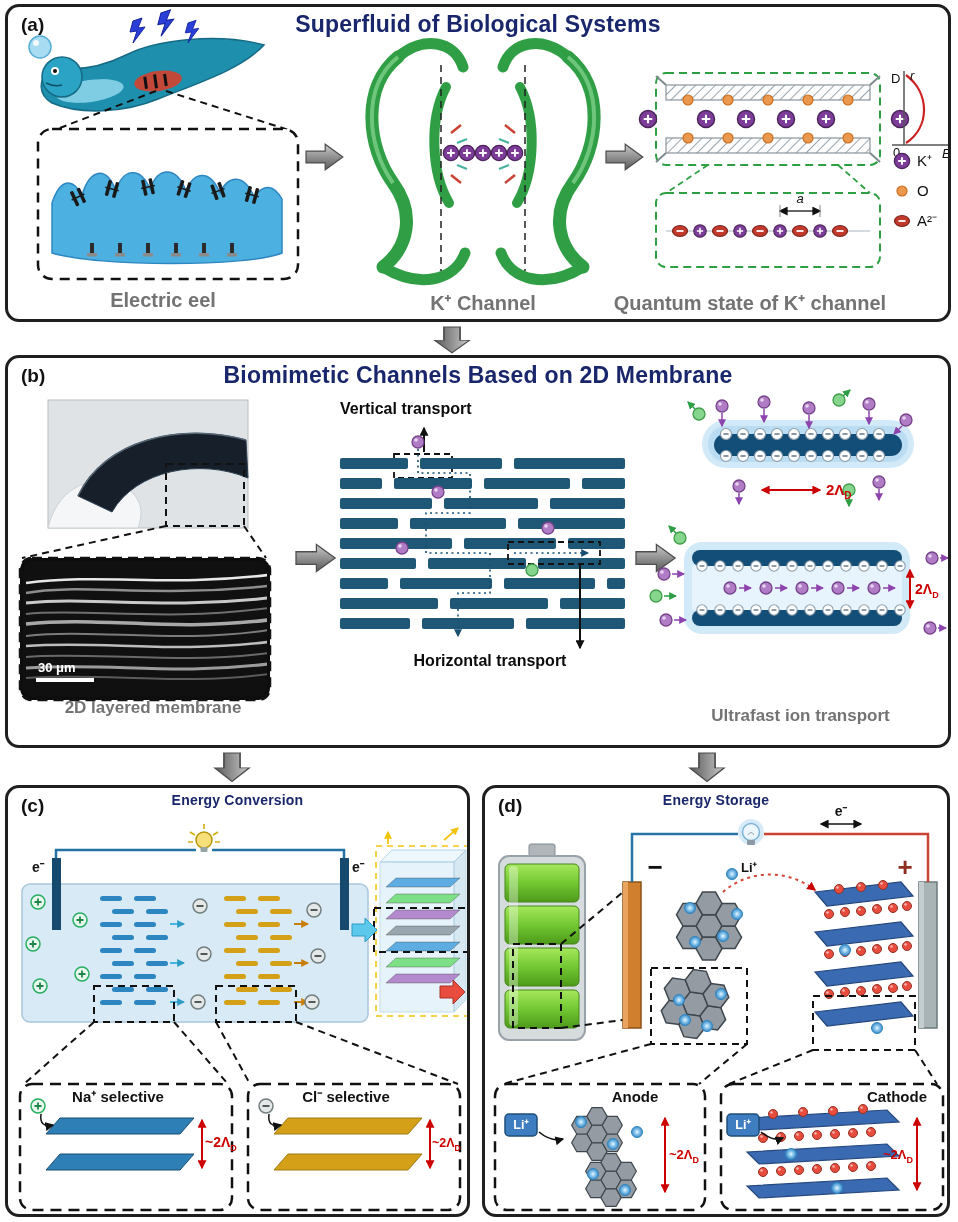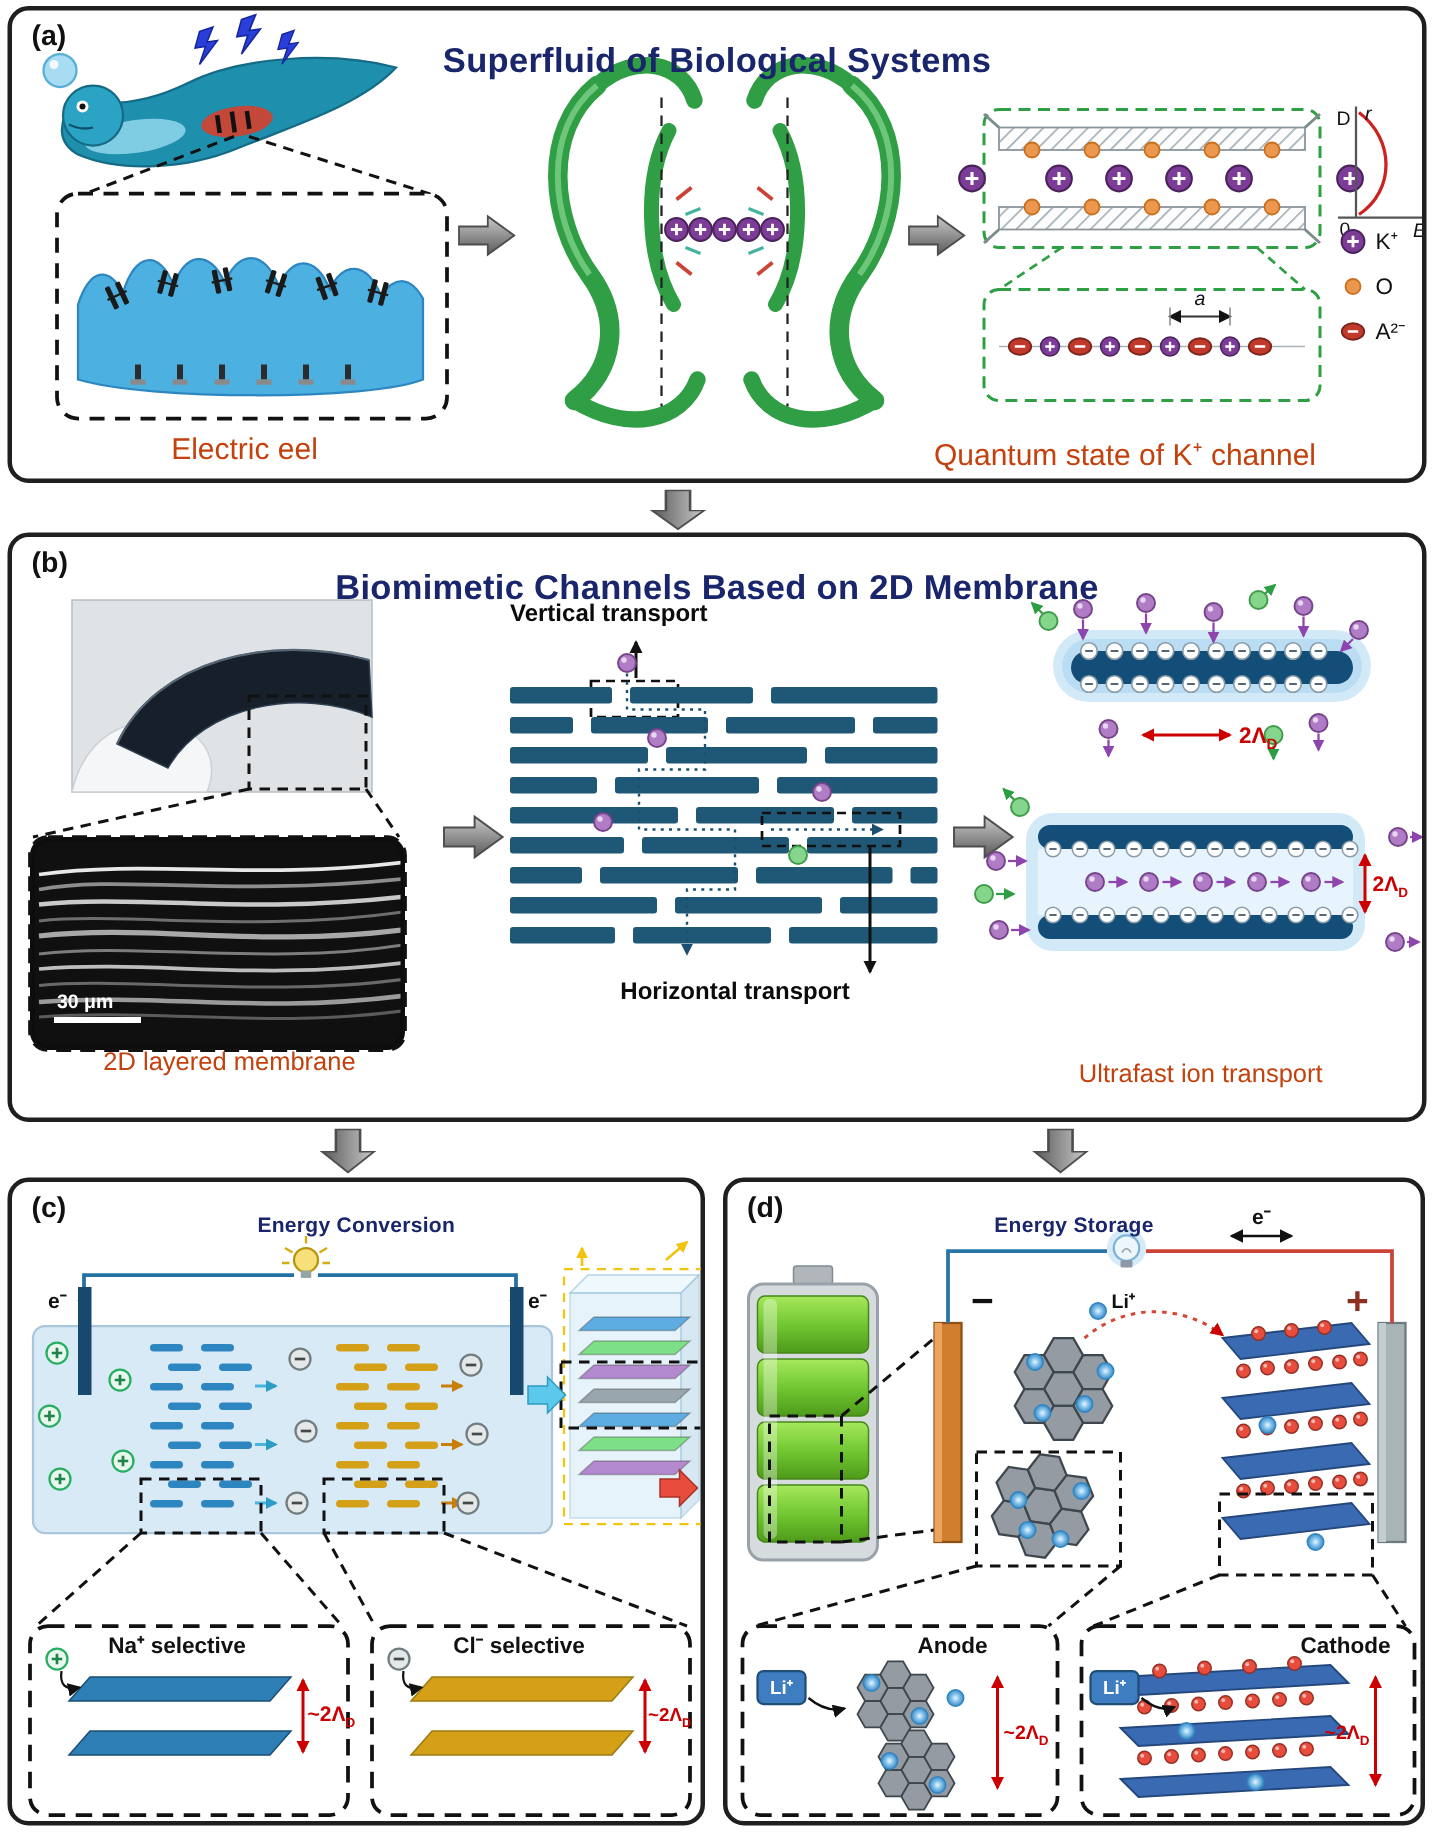--- a/index.html
+++ b/index.html
@@ -1,24 +1,24 @@
 <!DOCTYPE html>
 <html><head>
 <meta charset="utf-8">
 <style>
   html,body{margin:0;padding:0;background:#ffffff;}
   body{width:958px;height:1222px;position:relative;overflow:hidden;
        font-family:"Liberation Sans",sans-serif;color:#111;}
   .figure{position:absolute;inset:0;}
   .panel{position:absolute;border:3px solid #1f1f1f;border-radius:14px;background:#fff;box-sizing:border-box;}
   .panel-label{position:absolute;top:7px;left:13px;font-size:19px;font-weight:700;color:#111;}
-  .panel-title{position:absolute;top:20px;left:0;right:0;text-align:center;font-weight:700;
+  .panel-title{position:absolute;top:4px;left:0;right:0;text-align:center;font-weight:700;
                font-size:23px;color:#19266b;letter-spacing:.2px;}
   #panelC .panel-title,#panelD .panel-title{font-size:14px;}
-  .caption{position:absolute;text-align:center;font-weight:400;font-size:20px;color:#c2410c;}
+  .caption{position:absolute;text-align:center;font-weight:700;font-size:20px;color:#737373;}
   #panelB .caption{font-size:17px;}
   svg{display:block;}
   svg.art{position:absolute;left:0;top:0;pointer-events:none;}
   svg text{font-family:"Liberation Sans",sans-serif;}
   .overlay{position:absolute;left:0;top:0;pointer-events:none;}
 </style>
 </head>
 <body>
 
 <div class="figure">
@@ -267,20 +267,21 @@
             <use href="#kion" transform="translate(172,188) scale(0.7)"></use>
         <line x1="132" y1="168" x2="172" y2="168" stroke="#333" stroke-width="1.3" marker-start="url(#mBlk)" marker-end="url(#mBlk)"></line>
         <path d="M132,162 V174 M172,162 V174" stroke="#888" stroke-width="1"></path>
         <text x="152" y="160" font-size="13" font-style="italic" text-anchor="middle" fill="#111">a</text>
       </g>
     </g>
   </svg>
   <div class="panel-label">(a)</div>
   <div class="panel-title">Superfluid of Biological Systems</div>
   <div class="caption" style="left:20px;top:282px;width:270px">Electric eel</div>
+  <div class="caption" style="left:345px;top:282px;width:260px">K⁺ Channel</div>
   <div class="caption" style="left:576px;top:282px;width:332px">Quantum state of K⁺ channel</div>
 </section>
 
 <section class="panel" id="panelB" style="left:5px;top:355px;width:946px;height:393px">
   <svg class="art" width="940" height="387" viewBox="0 0 940 387">
 
     <g transform="translate(12,42)">
       <rect x="28" y="0" width="200" height="128" fill="#dfe3e6" stroke="#b8bec2"></rect>
       <path d="M28,128 C36,92 66,74 96,84 C118,90 126,108 118,128 Z" fill="#f4f6f7" stroke="#ccd1d5"></path>
       <path d="M58,96 C84,40 160,22 226,40 L228,78 C180,58 116,70 92,112 Z" fill="#17202a" stroke="#2c3e50"></path>

